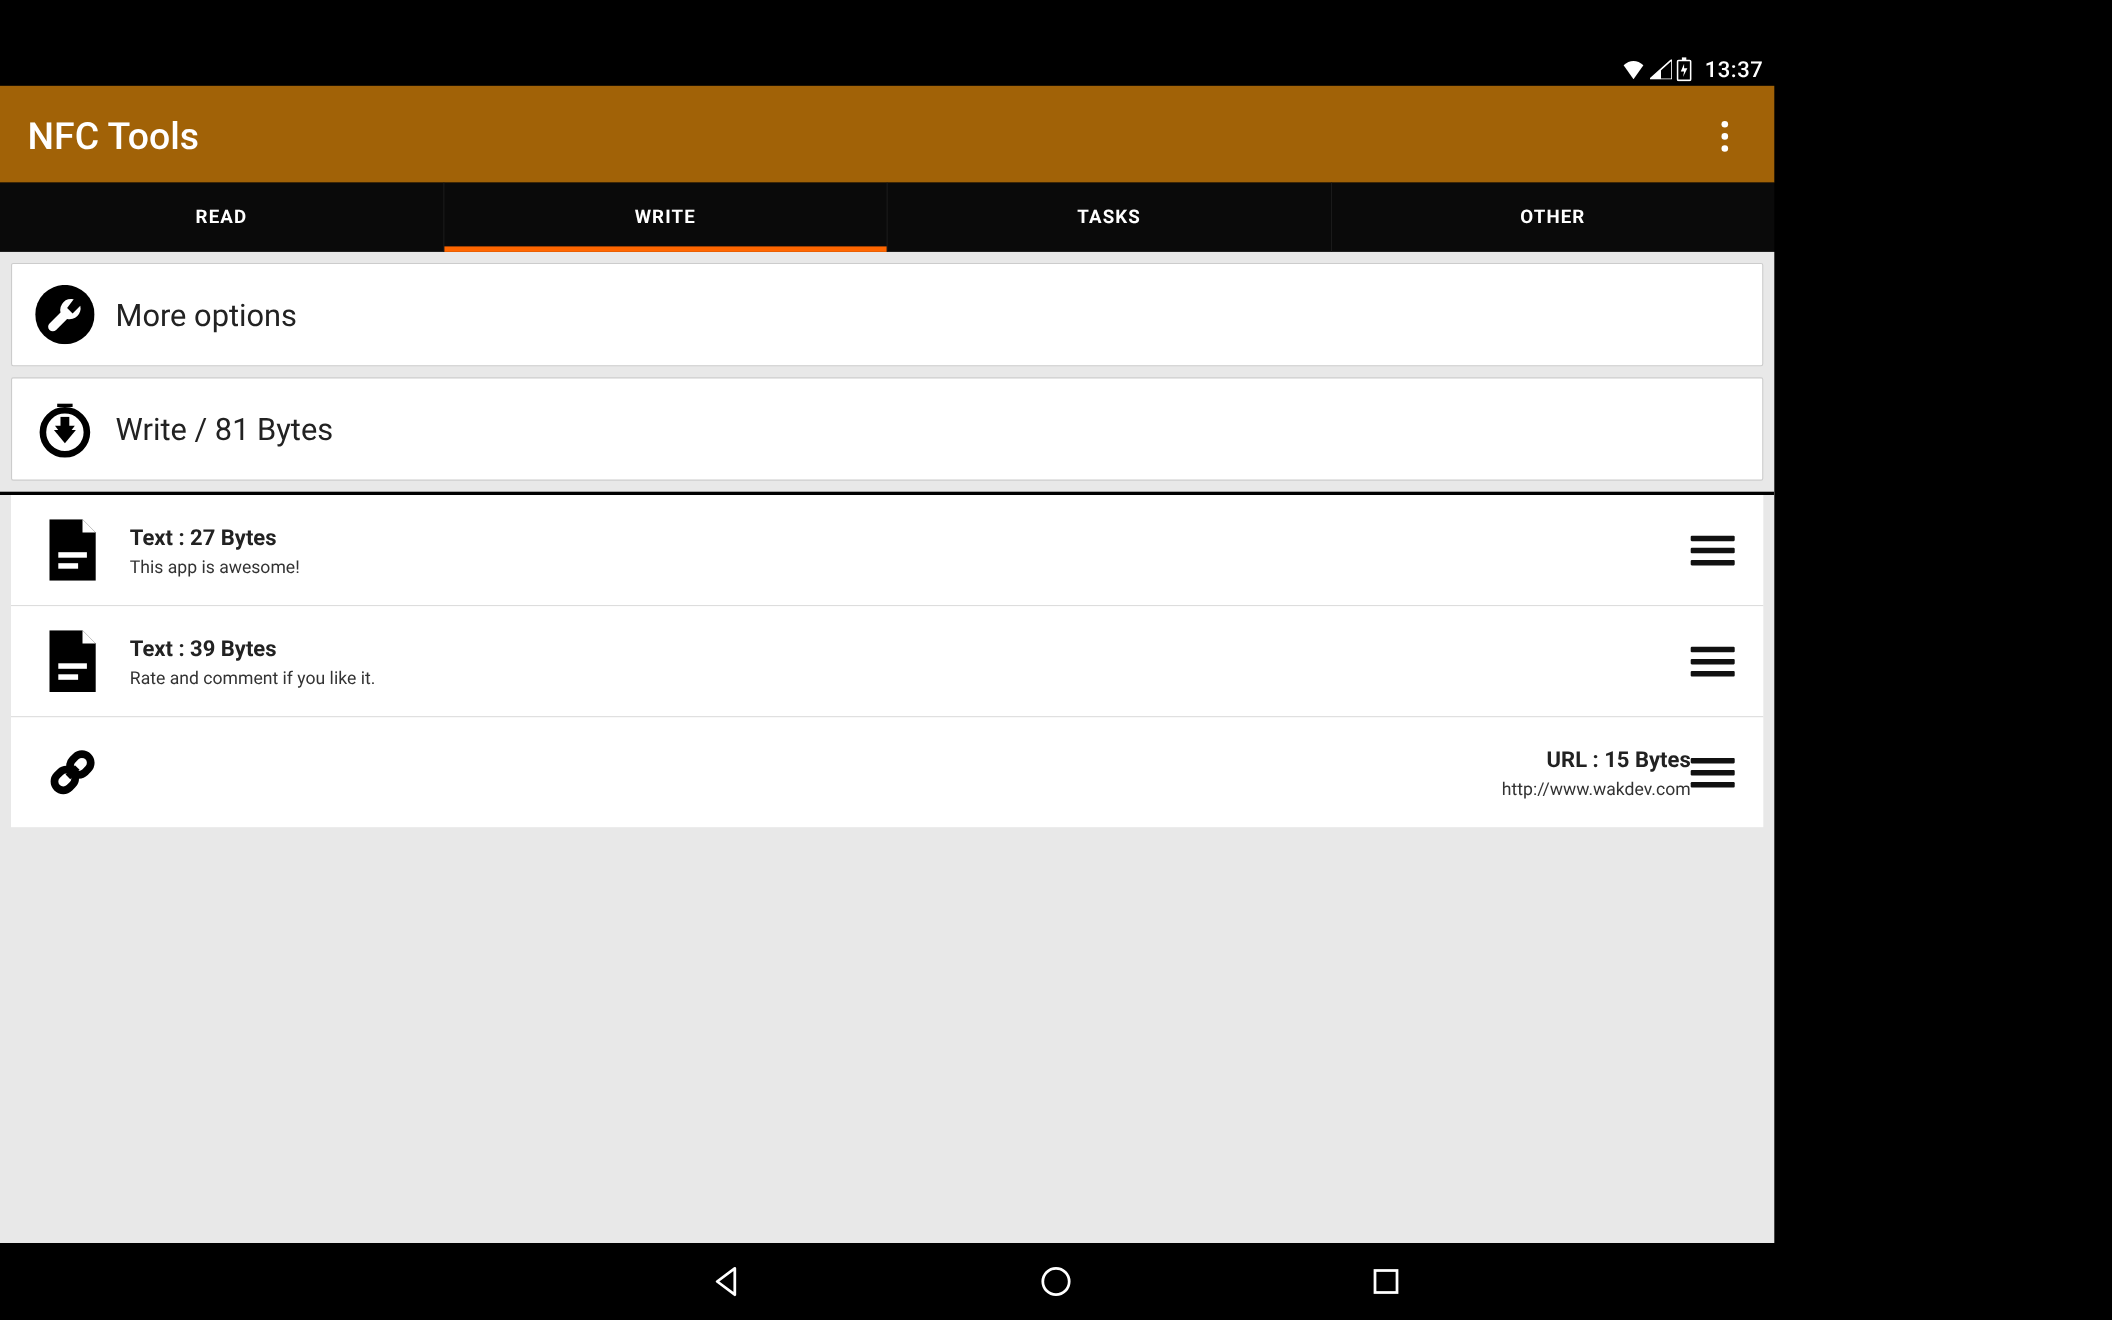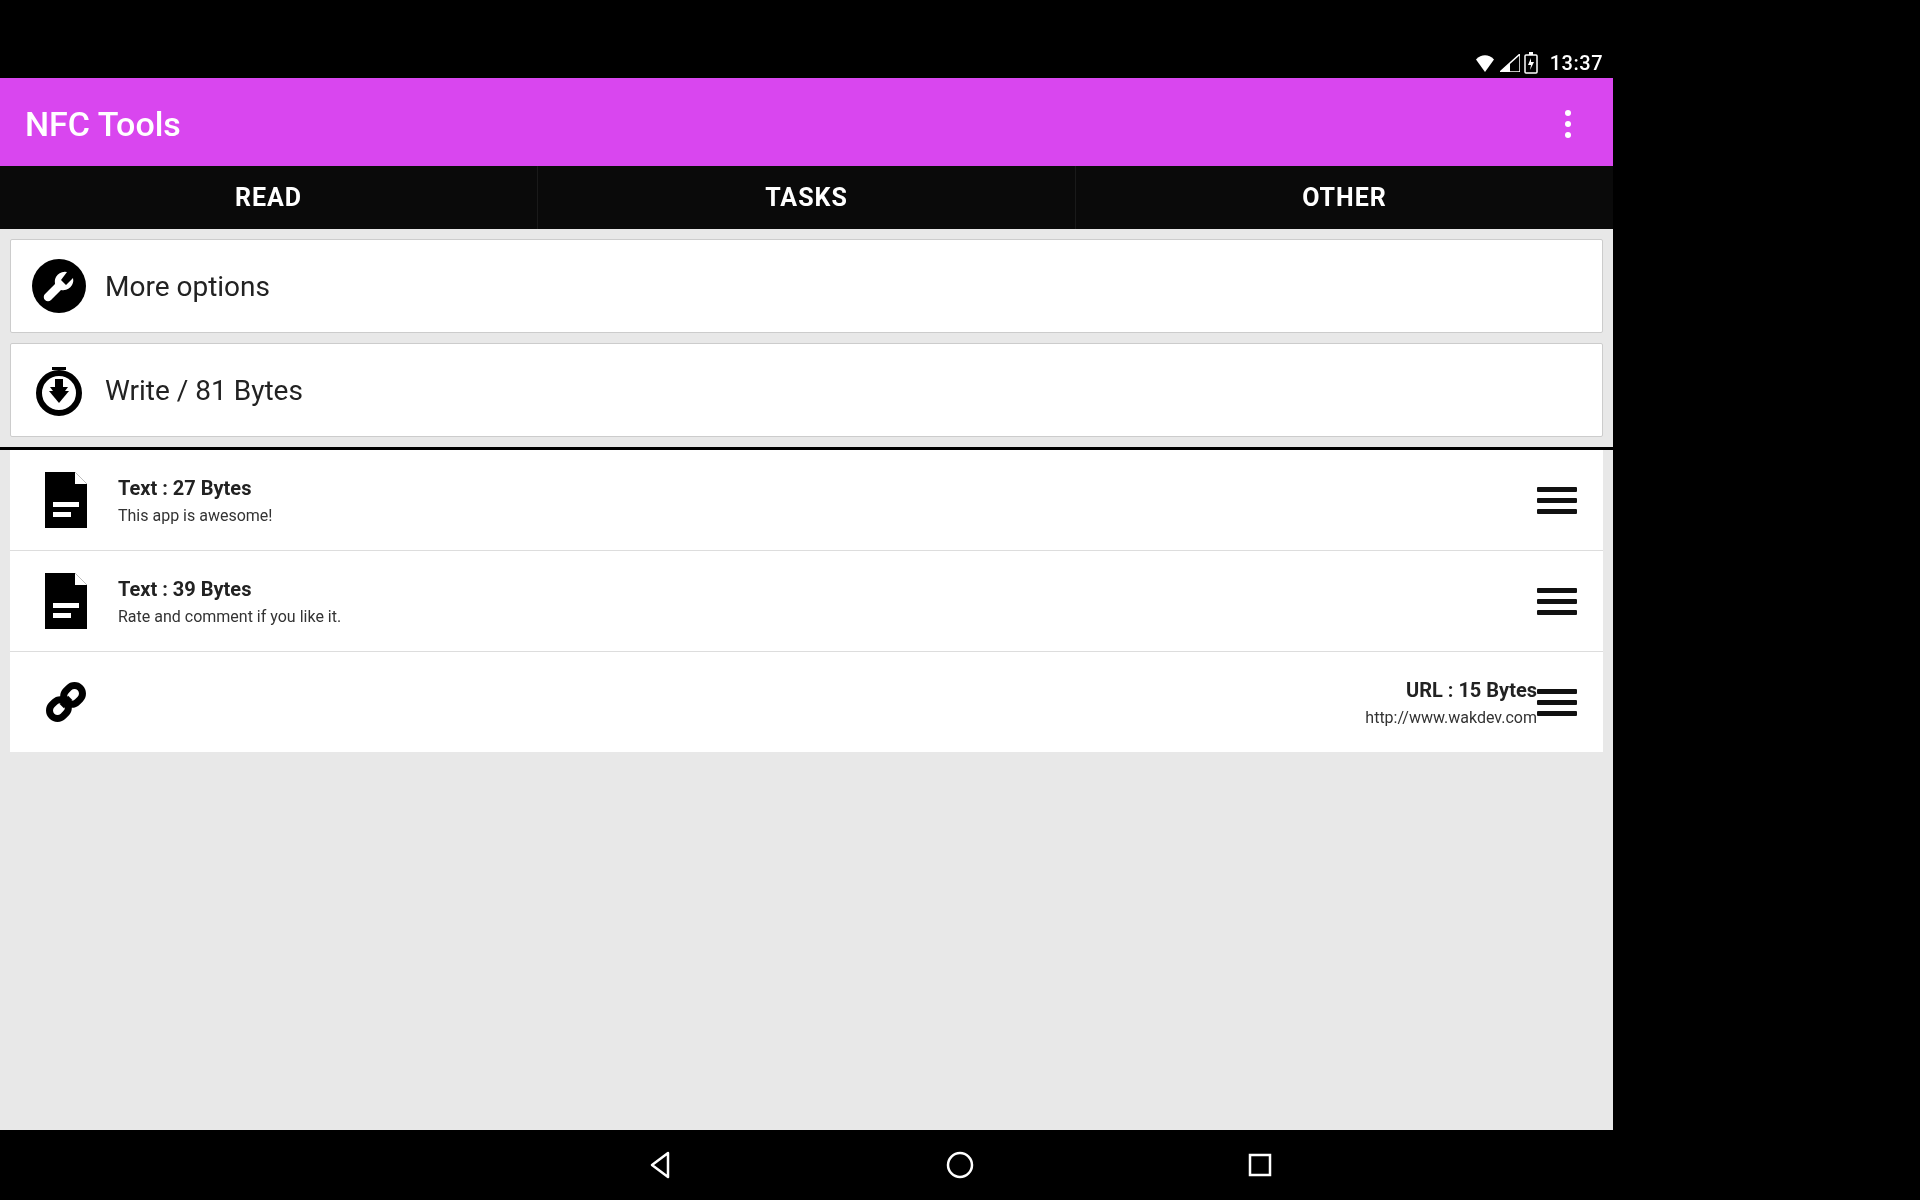--- a/index.html
+++ b/index.html
@@ -25,41 +25,41 @@
     display: flex;
     justify-content: flex-end;
     align-items: center;
     padding: 0 10px;
     font-size: 20px;
     gap: 6px;
   }
   .status-bar .clock { margin-left: 6px; font-weight: 500; letter-spacing: .5px;}
   .status-icons { display:flex; align-items:center; gap:4px;}
   .title-bar {
-    background: #d946ef;
+    background: #a16207;
     color: #fff;
     padding: 26px 25px 22px 25px;
     display: flex;
     align-items: flex-end;
     justify-content: space-between;
   }
   .title-bar .app-title { font-size: 34px; font-weight: 500;}
   .overflow-btn { width:40px; height:40px; display:flex; flex-direction:column; align-items:center; justify-content:center; gap:5px; cursor:pointer;}
   .overflow-btn span { width:6px; height:6px; background:#fff; border-radius:50%; display:block;}
   .tabs {
     background:#0a0a0a;
     display:flex;
     height:63px;
   }
   .tab {
     flex:1;
     color:#fff;
     font-weight:700;
     letter-spacing:1px;
-    font-size:25px;
+    font-size:17px;
     display:flex;
     align-items:center;
     justify-content:center;
     position:relative;
     border-right:1px solid #1a1a1a;
     cursor:pointer;
   }
   .tab:last-child{border-right:none;}
   .tab.active::after{
     content:"";
@@ -154,20 +154,23 @@
     <span></span>
         <span></span>
         <span></span>
   </div>
 </div>
 
 <div class="tabs">
   <div class="tab">
         <span>READ</span>
       </div>
+  <div class="tab active">
+        <span>WRITE</span>
+      </div>
   <div class="tab">
         <span>TASKS</span>
       </div>
   <div class="tab">
         <span>OTHER</span>
       </div>
 </div>
 
 <div class="content">
 

